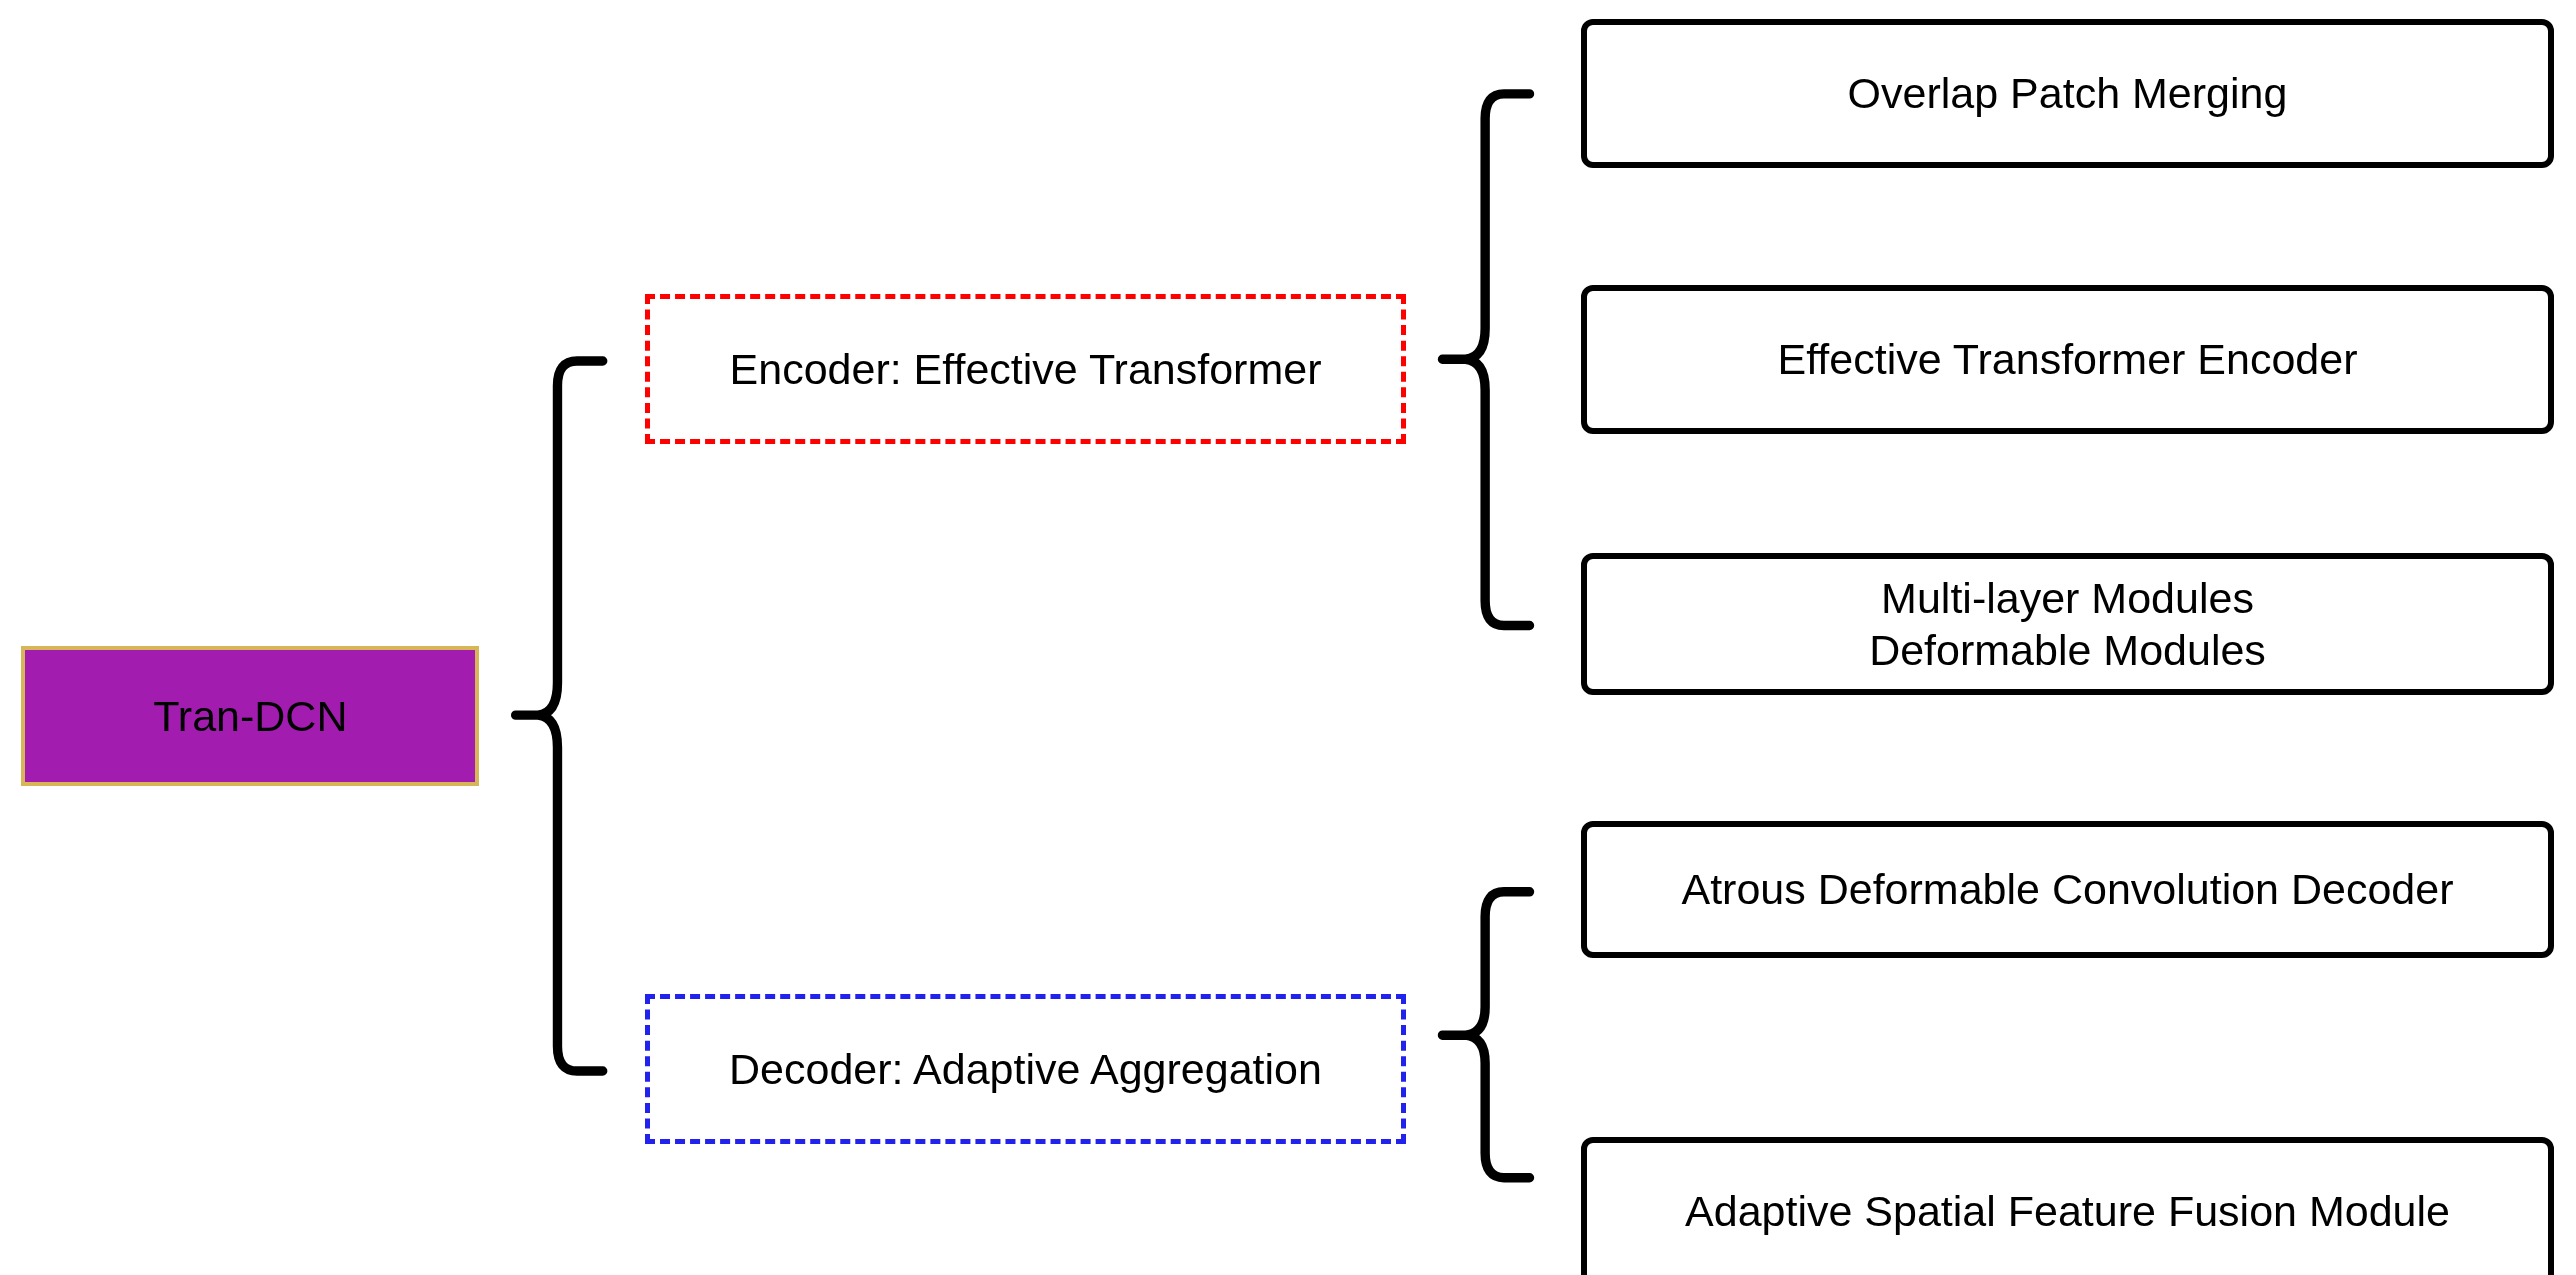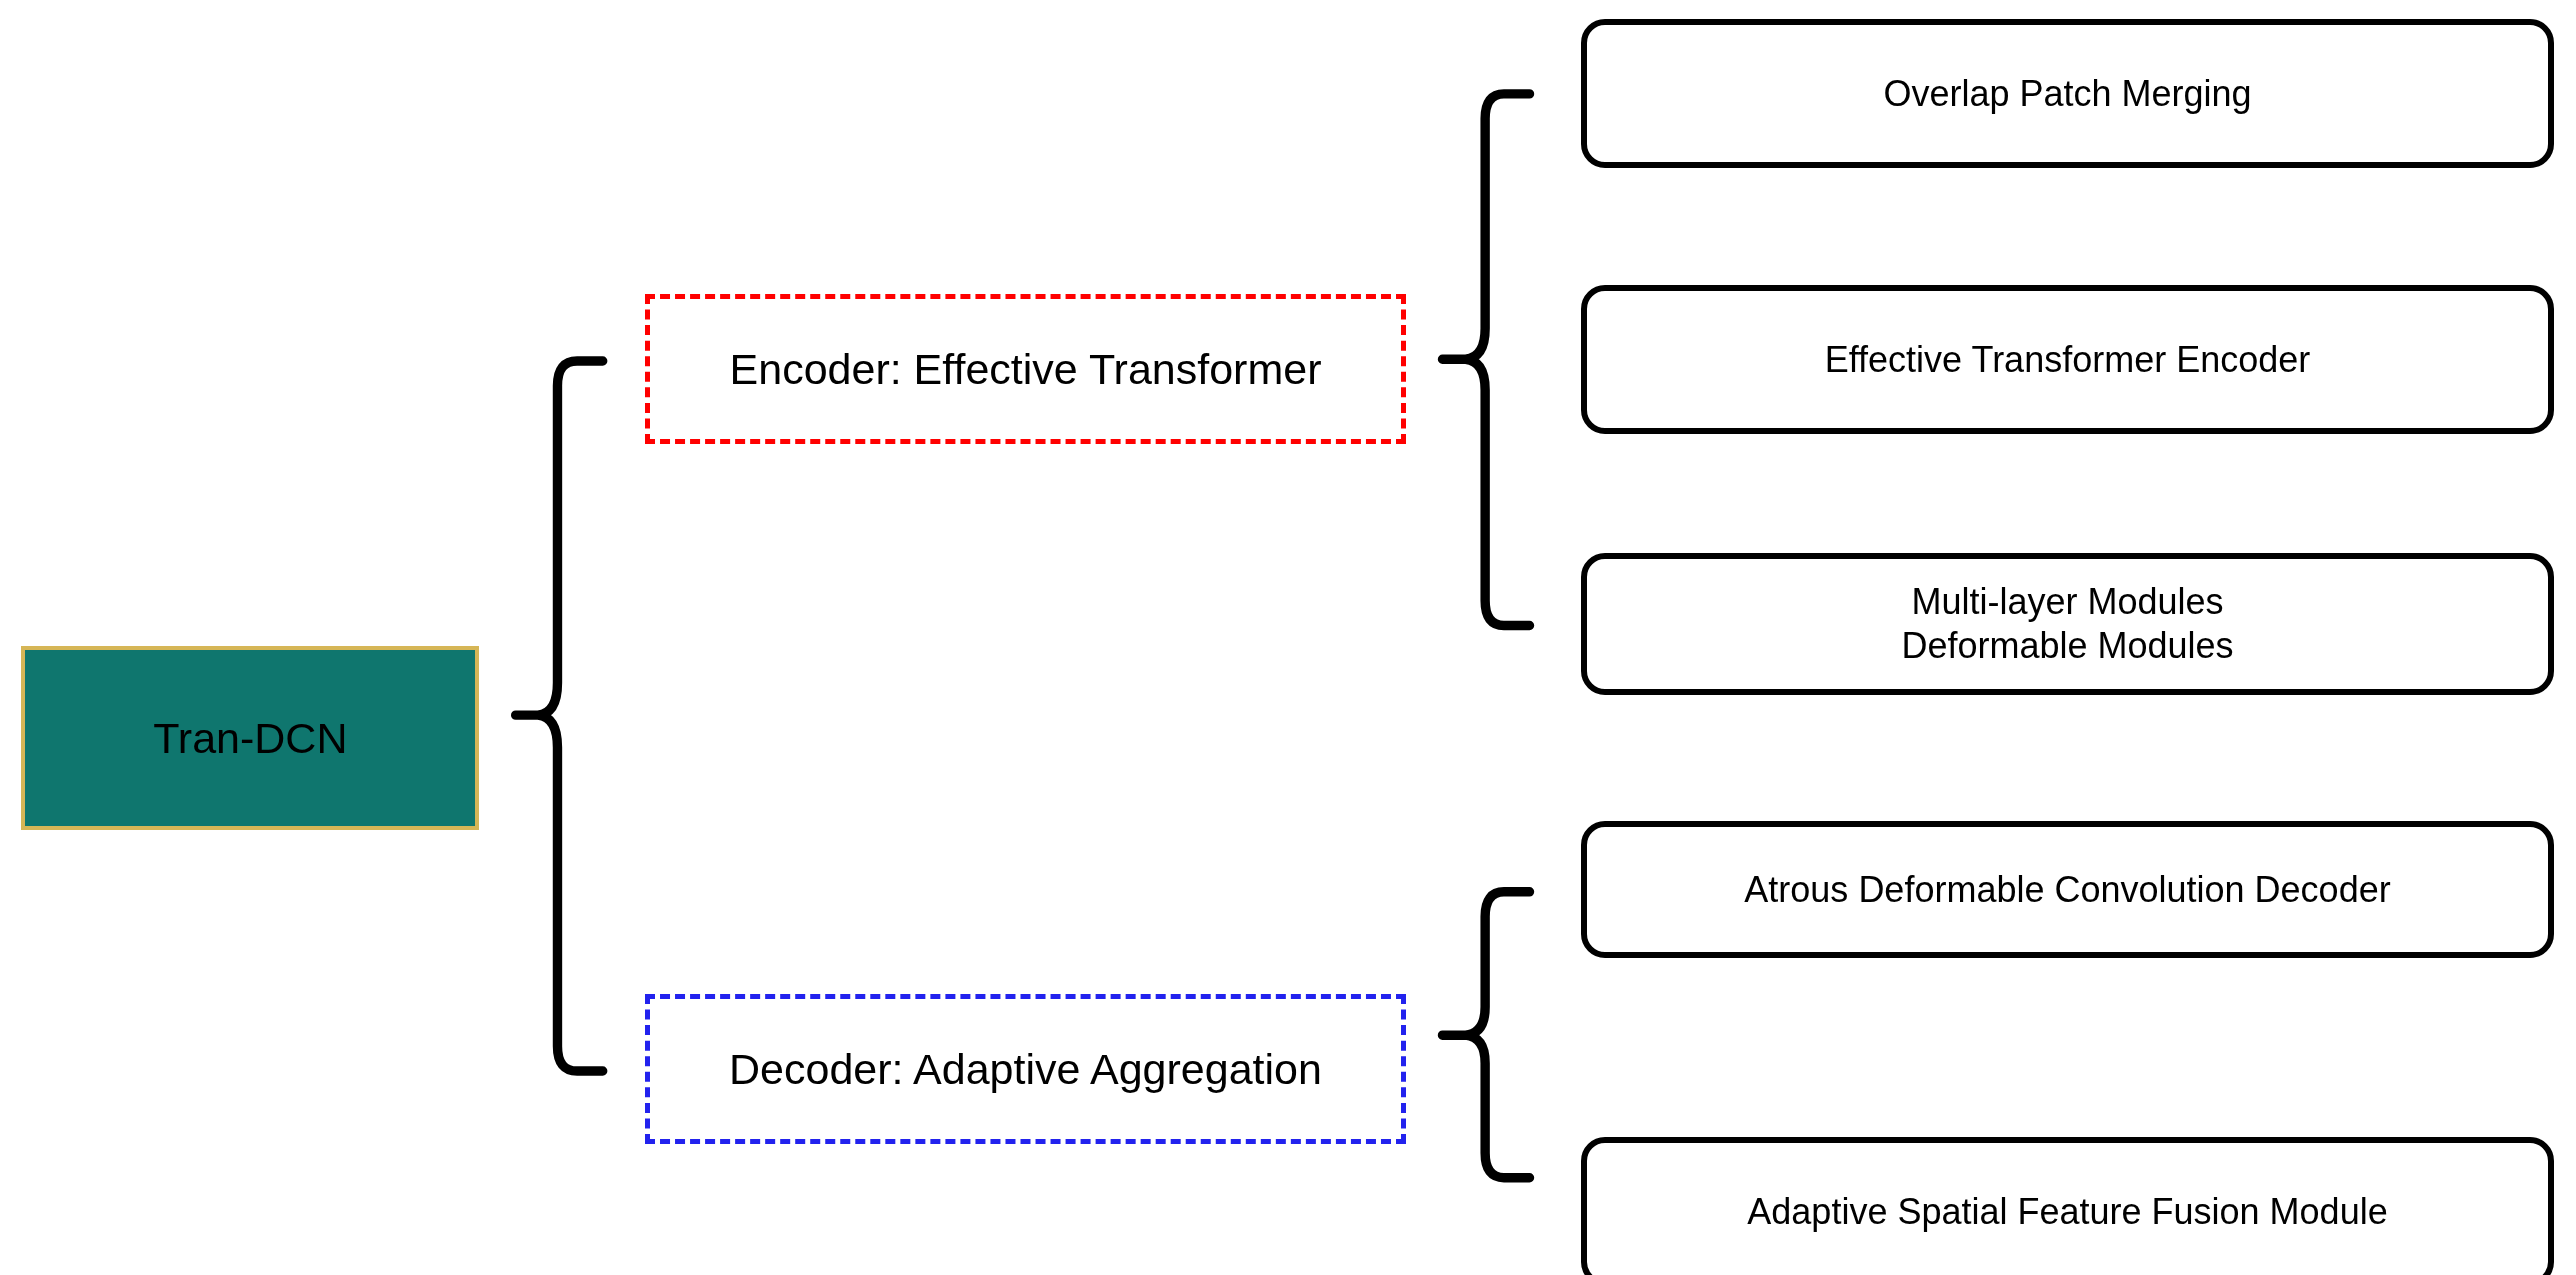--- a/index.html
+++ b/index.html
@@ -27,22 +27,22 @@
     text-align: center;
     line-height: 1.22;
     color: #000000;
   }
 
   
   .root-node {
     left: 21.3px;
     top: 646px;
     width: 458px;
-    height: 184px;
-    background: #0f766e;
+    height: 140px;
+    background: #a21caf;
     border: 4.3px solid #d6b656;
     font-size: 43px;
   }
 
   
   .cat-node {
     background: transparent;
     font-size: 43px;
     padding: 0 3.4px;
     white-space: nowrap;
@@ -61,22 +61,22 @@
     height: 150px;
     border: 5.1px dashed #2222ee;
   }
 
   
   .leaf-node {
     left: 1581px;
     width: 973px;
     background: #ffffff;
     border: 6.8px solid #000000;
-    border-radius: 24px;
-    font-size: 36px;
+    border-radius: 12px;
+    font-size: 43px;
   }
   .leaf-1 { top: 19px;   height: 149px; }
   .leaf-2 { top: 285px;  height: 149px; }
   .leaf-3 { top: 553px;  height: 142px; }
   .leaf-4 { top: 821px;  height: 137px; }
   .leaf-5 { top: 1137px; height: 149px; }
 
   .leaf-node .lines { display: block; }
   .leaf-node .lines > span { display: block; }
 

